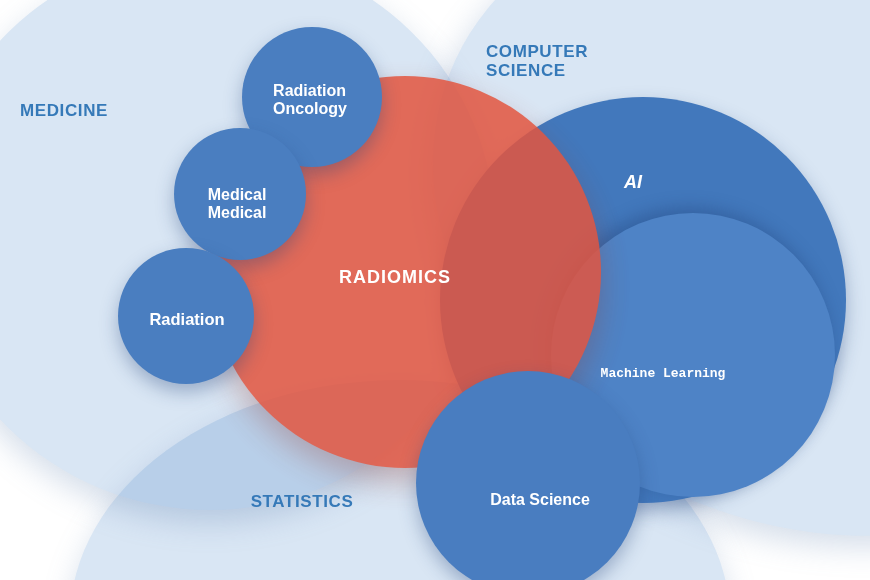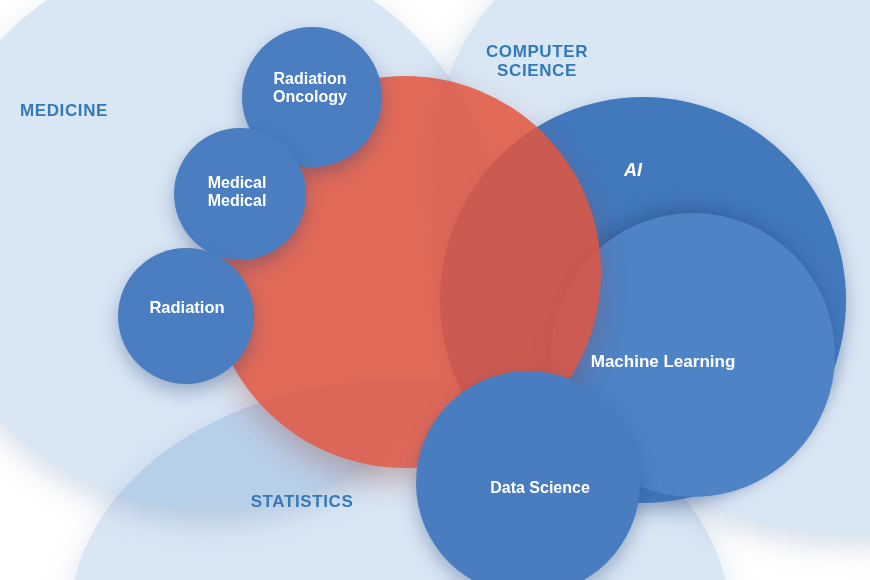--- a/index.html
+++ b/index.html
@@ -39,35 +39,34 @@
   .ds   { left:416px; top:371px; width:224px; height:224px; background:var(--ds-blue);   z-index:5; }
   .ro   { left:242px; top:27px;  width:140px; height:140px; background:var(--blue-circle); z-index:5; }
   .mp   { left:174px; top:128px; width:132px; height:132px; background:var(--blue-circle); z-index:5; }
   .ry   { left:118px; top:248px; width:136px; height:136px; background:var(--blue-circle); z-index:5; }
 
   
   .label {
     position: absolute;
     transform: translate(-50%,-50%);
     font-weight: bold;
-    text-align: center;
     white-space: nowrap;
     line-height: 1.12;
     z-index: 10;
   }
   .field-label { color: var(--field-label-color); font-size:17px; letter-spacing:0.6px; }
-  .white-label { color: var(--label-white); }
+  .white-label { color: var(--label-white); margin-top: 12px; }
 
   .medicine-label   { left:64px;  top:81px;margin-top:30px;  }
   .cs-label         { left:537px; top:61px;  }
   .stats-label      { left:302px; top:502px; }
 
   .radiomics-label  { left:395px; top:265px; font-size:18px; letter-spacing:1px; }
   .ai-label         { left:633px; top:170px; font-size:18px;font-style:italic; }
-  .ml-label         { left:663px; top:362px; font-size:17px; }
+  .ml-label         { left:663px; top:362px; font-size:13px;font-family:Liberation Mono, monospace; }
   .ds-label         { left:540px; top:488px; font-size:16px; }
   .ro-label         { left:310px; top:88px;  font-size:16px; }
   .mp-label         { left:237px; top:192px; font-size:16px; }
   .ry-label         { left:187px; top:307px; font-size:16.5px; }
 </style>
 </head>
 <body>
 
 <div id="canvas">
 
@@ -88,20 +87,21 @@
 
   <div class="label field-label medicine-label">MEDICINE</div>
 
   <div class="label field-label cs-label">
     <div>COMPUTER</div>
     <div>SCIENCE</div>
   </div>
 
   <div class="label field-label stats-label">STATISTICS</div>
 
+  <div class="label white-label radiomics-label">RADIOMICS</div>
 
   <div class="label white-label ai-label">AI</div>
 
   <div class="label white-label ml-label">Machine Learning</div>
 
   <div class="label white-label ds-label">Data Science</div>
 
   <div class="label white-label ro-label">
     <div>Radiation</div>
     <div>Oncology</div>

